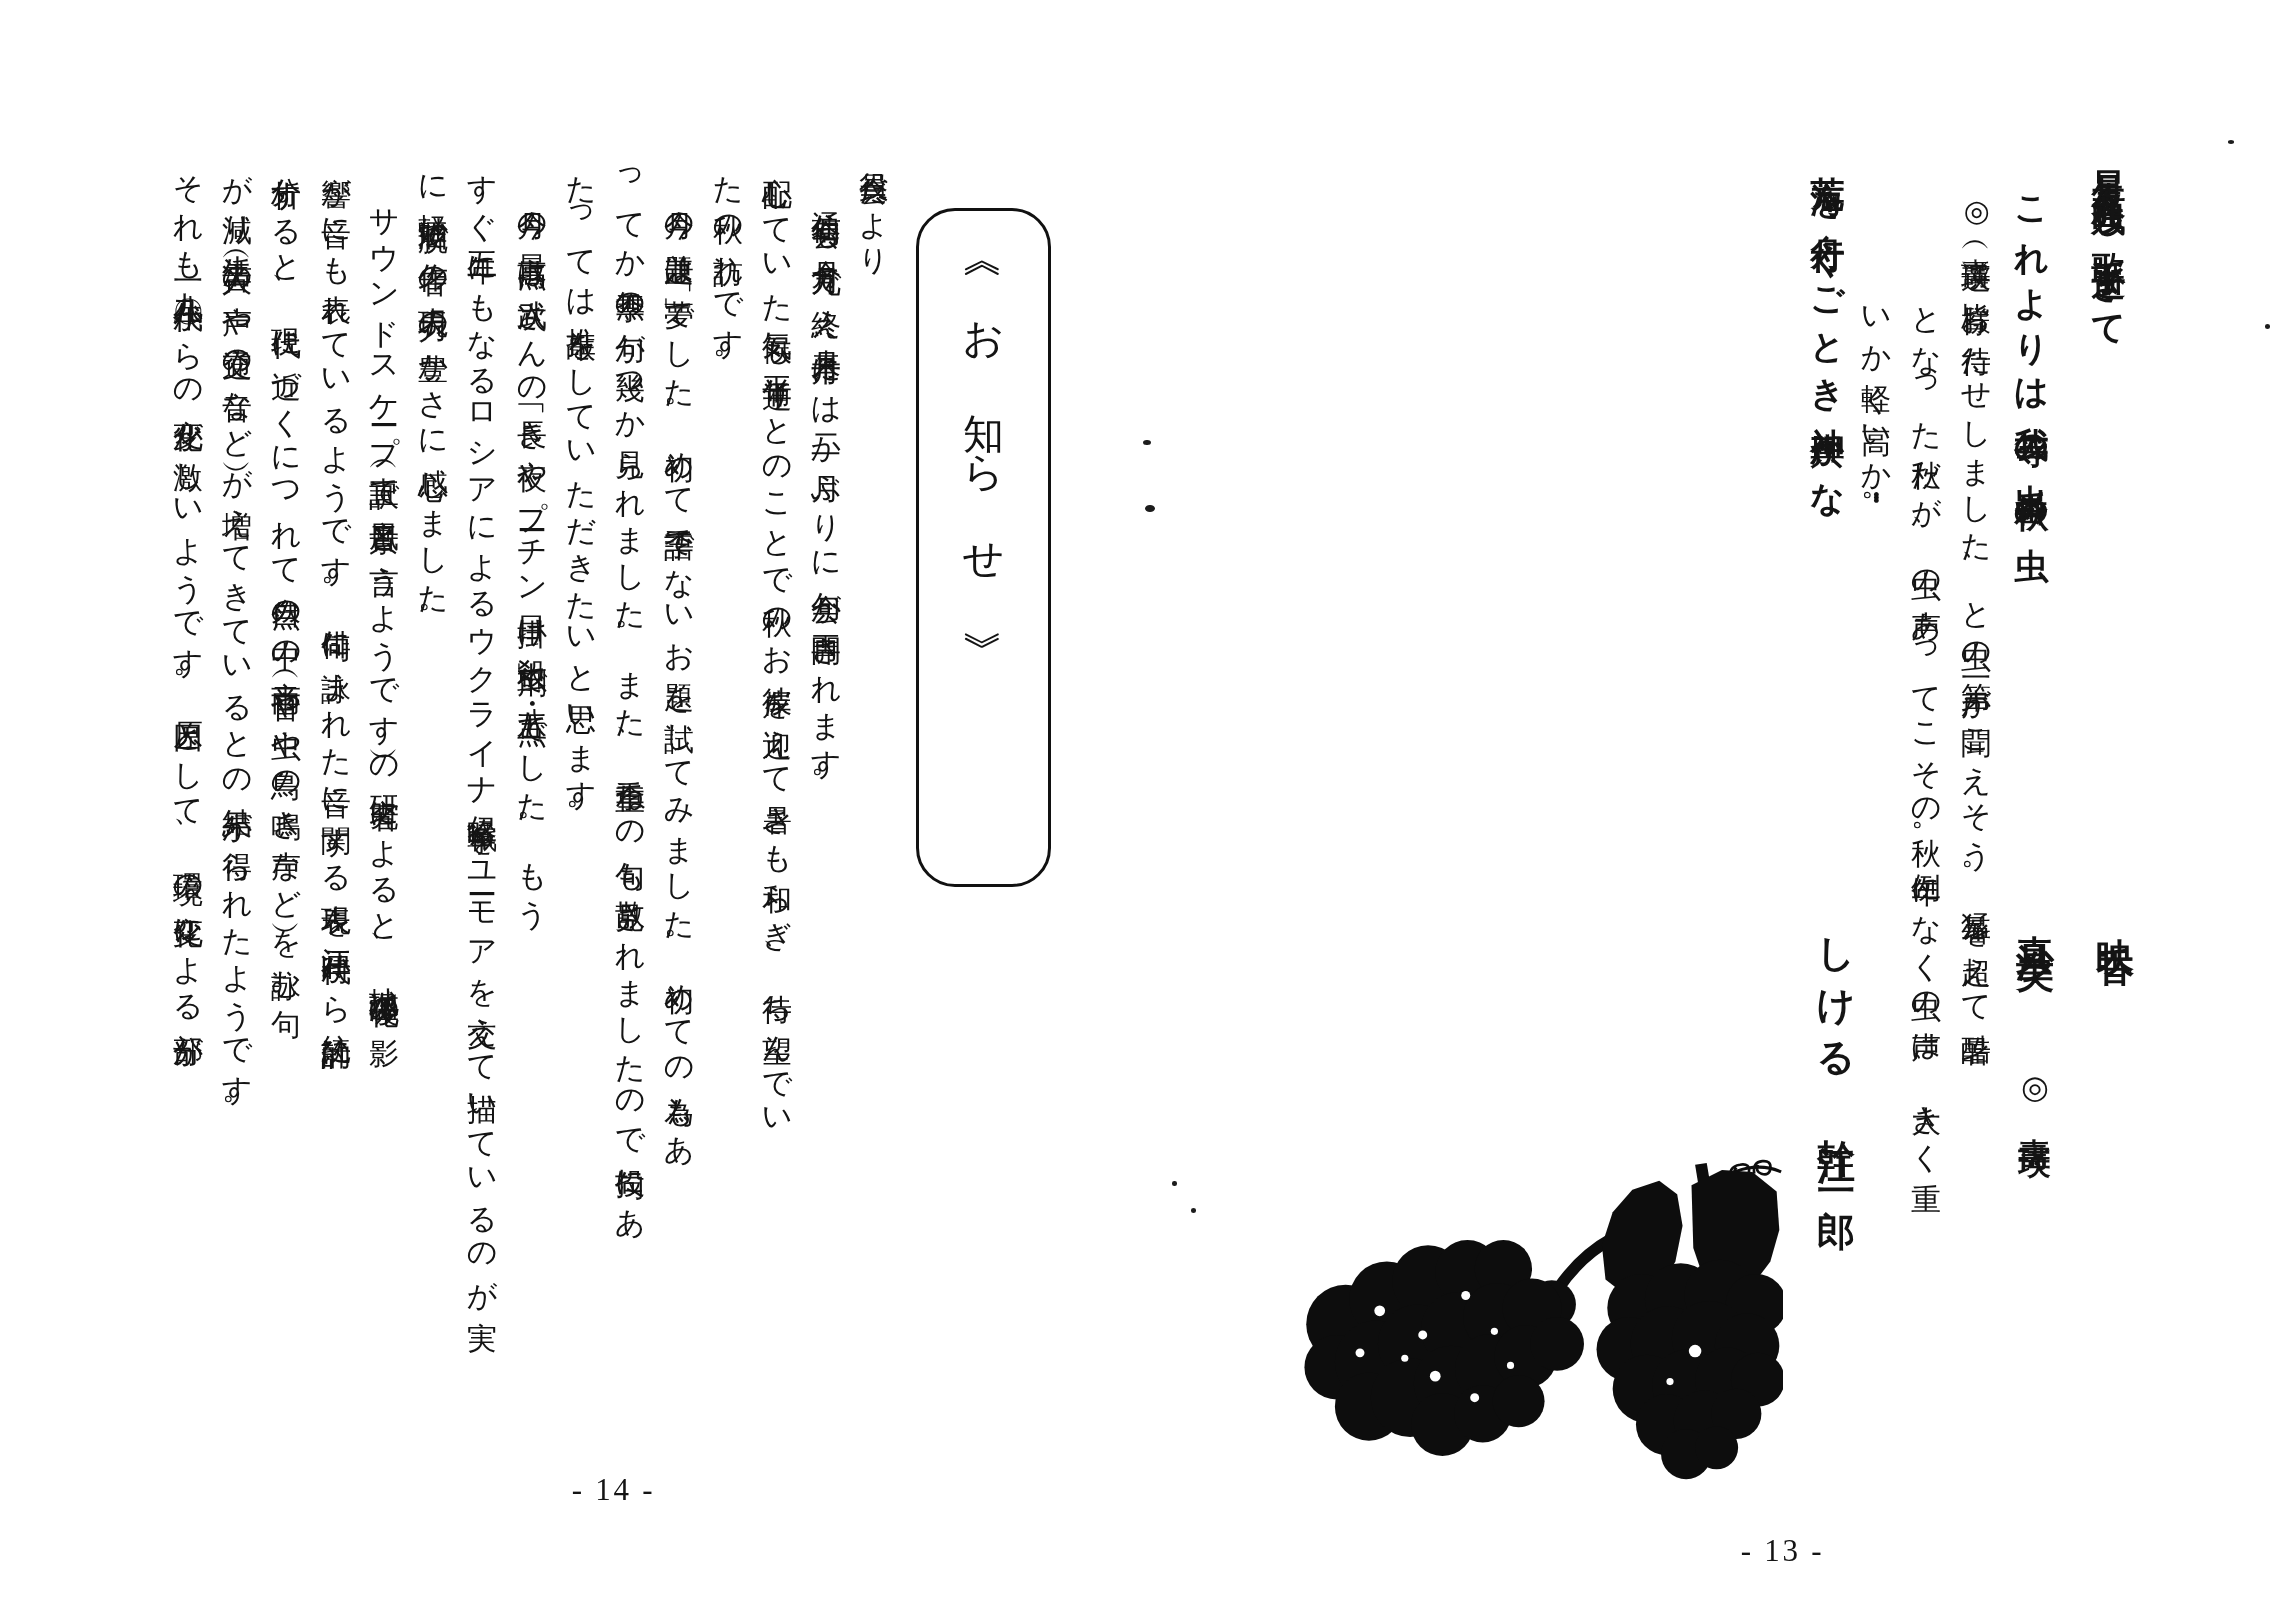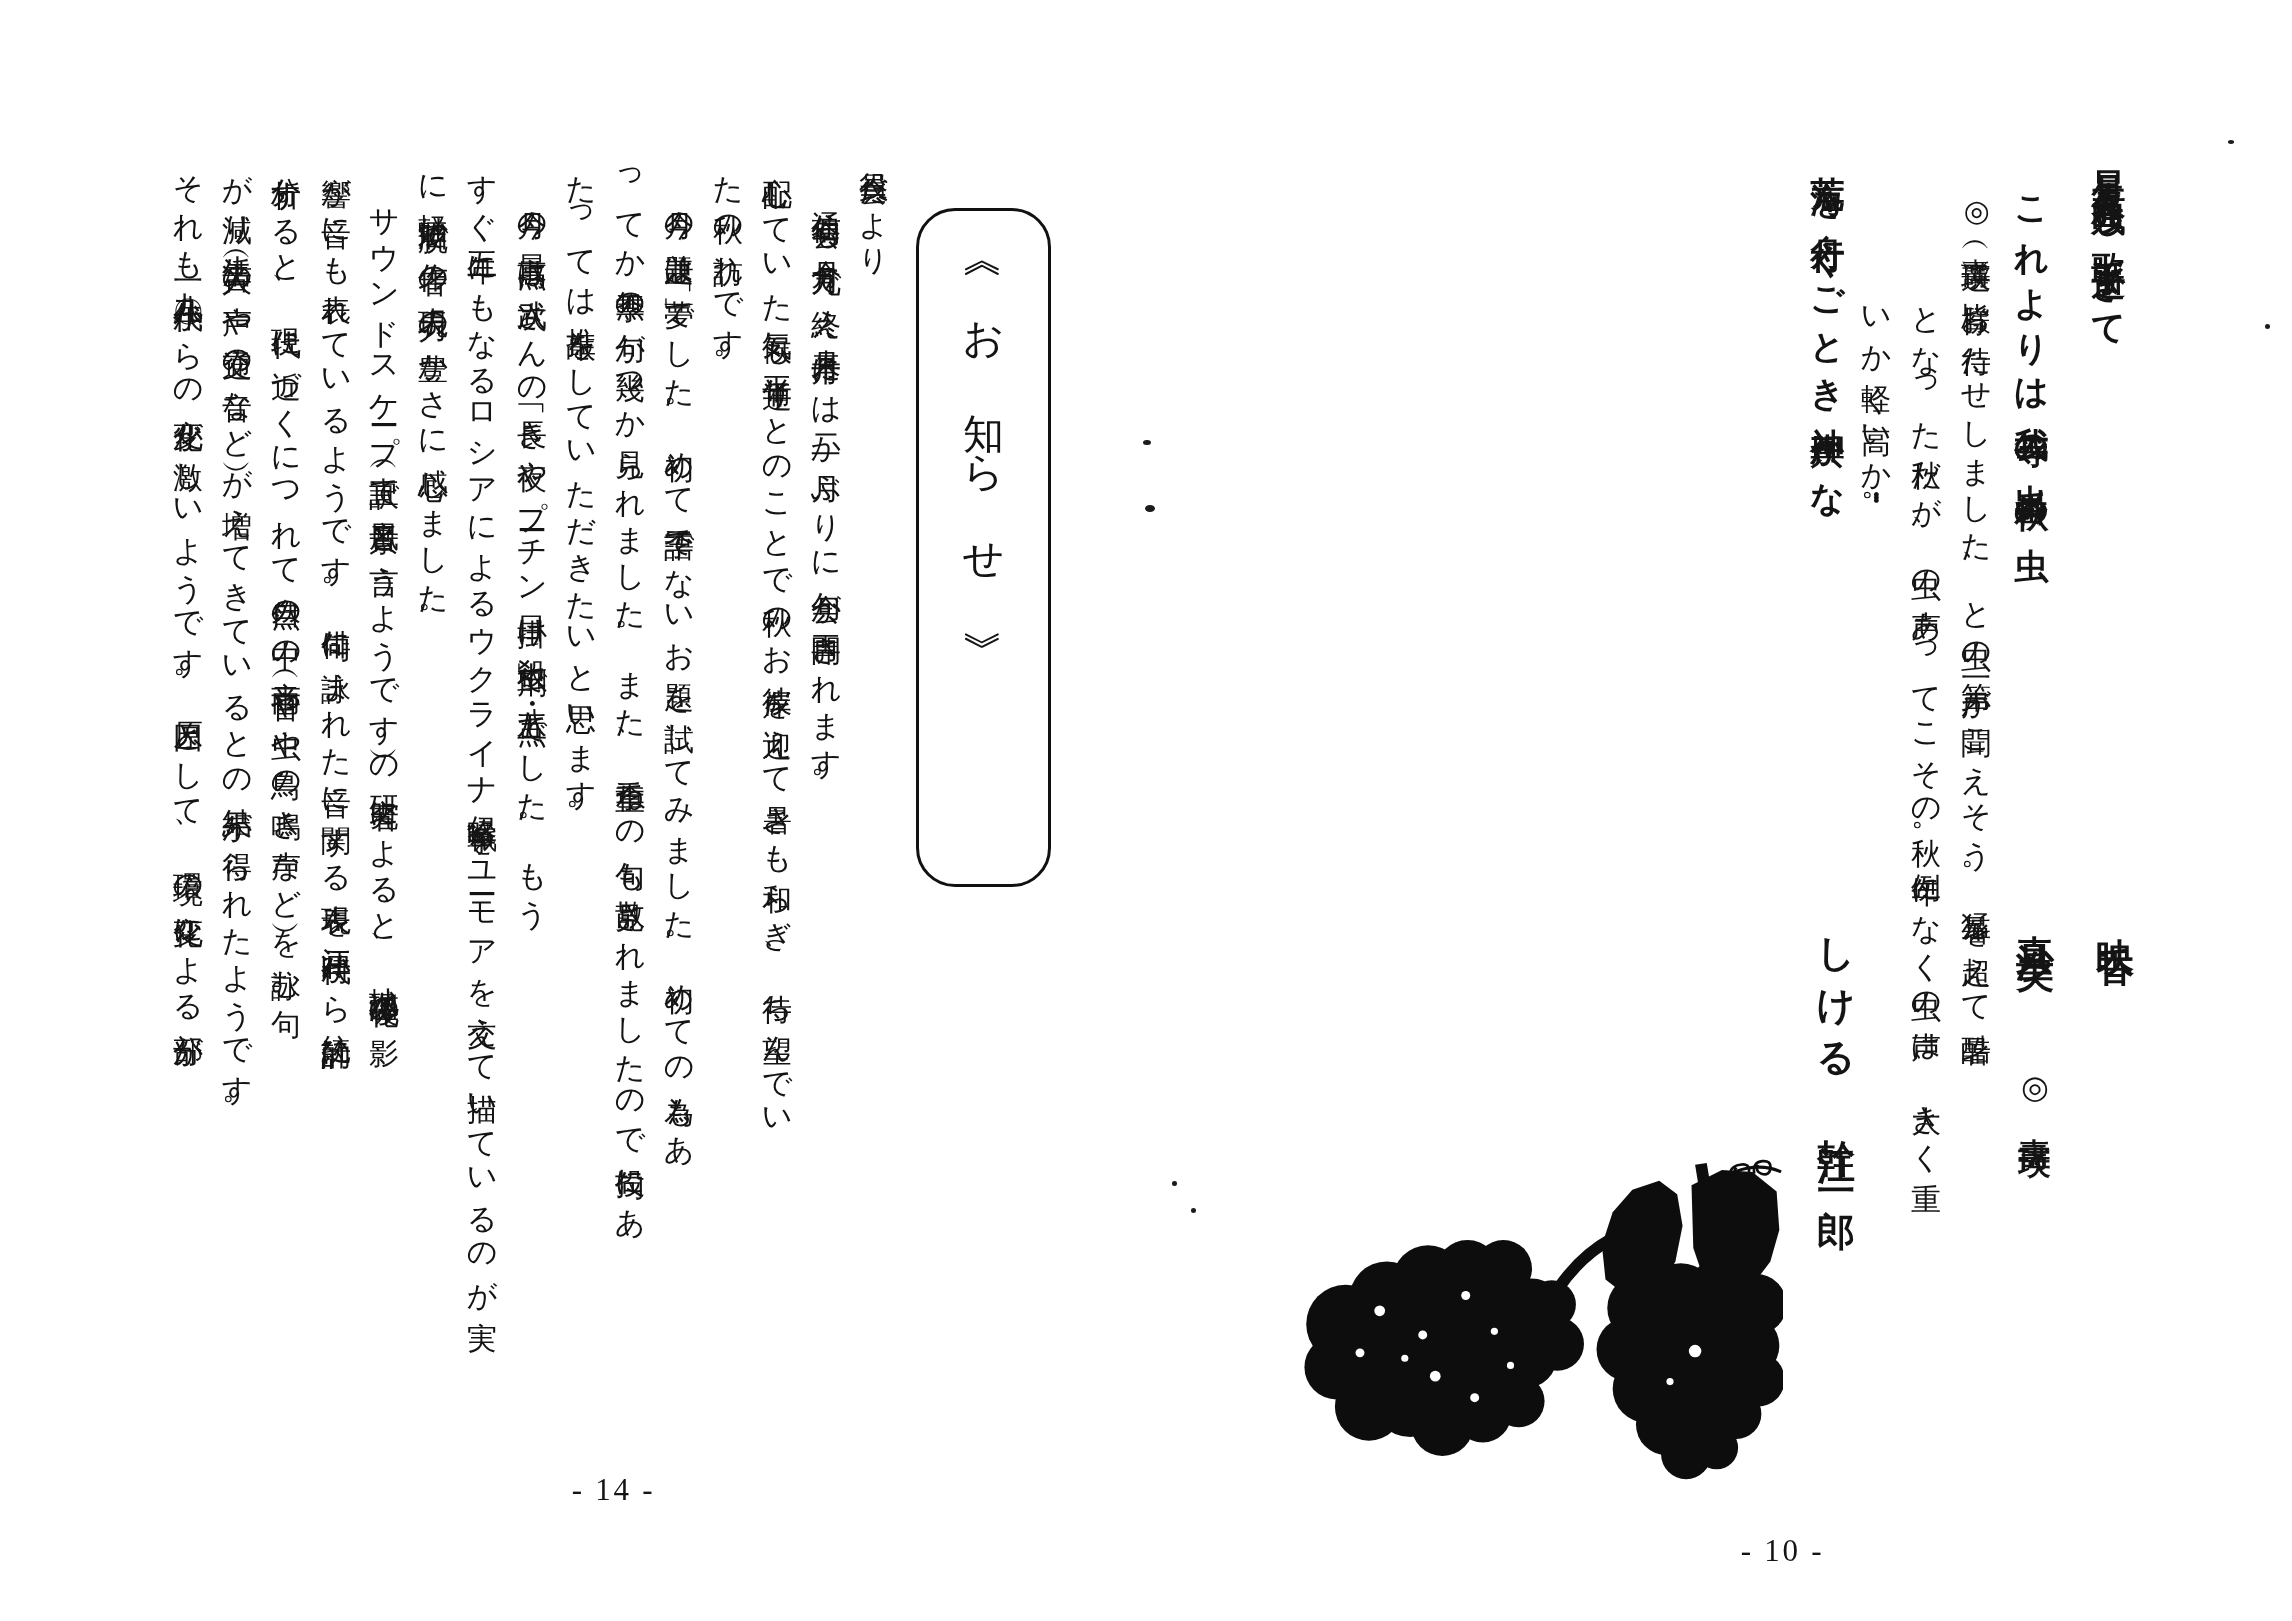--- a/index.html
+++ b/index.html
@@ -128,21 +128,21 @@
           <circle cx="442" cy="345" r="28"></circle>
             <circle cx="476" cy="338" r="24"></circle>
         </g>
         <g fill="#ffffff">
           <circle cx="452" cy="230" r="7"></circle>
             <circle cx="424" cy="264" r="4"></circle>
         </g>
       </g>
     </svg>
 
-    <div class="pageno" style="left:1702px;top:1533px;">- 10 -</div>
+    <div class="pageno" style="left:1702px;top:1533px;">- 13 -</div>
   </div>
 
   <div>
 
     <div class="notice-box">
       <div class="notice-text">《お知らせ》</div>
     </div>
 
     <div class="vcol section-title" style="left:859px;top:149px;">役員会だより</div>
 

